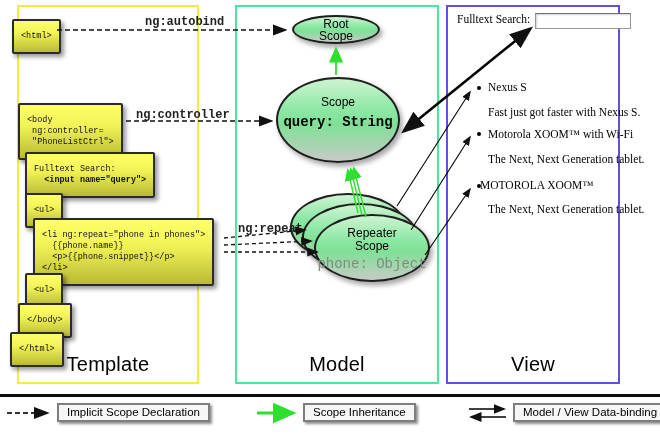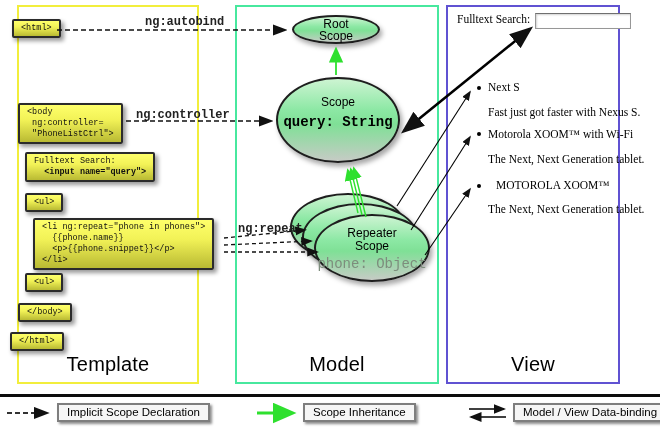--- a/index.html
+++ b/index.html
@@ -10,21 +10,21 @@
   .panel-template{left:17px;width:182px;border:2px solid #f2ee3c;}
   .panel-model{left:235px;width:204px;border:2px solid #47e89e;}
   .panel-view{left:446px;width:174px;border:2px solid #6052d2;}
   .panel-label{position:absolute;bottom:6px;left:0;right:0;text-align:center;
                font-size:20px;color:#000;letter-spacing:.2px;}
   
   .codebox{position:absolute;z-index:3;display:inline-block;
            background:linear-gradient(180deg,#feff6a 0%,#f2f257 40%,#b9ba33 100%);
            border:2px solid #2b2b2b;border-radius:2px;
            box-shadow:2.5px 3px 4px rgba(0,0,0,.40);
-           padding:2px 7px;}
+           padding:10px 7px;}
   .cl{font-family:"Liberation Mono","DejaVu Sans Mono",monospace;
       font-size:8.5px;line-height:11px;color:#111;white-space:pre;}
   .cl.b{font-weight:bold;}
   
   .nglabel{position:absolute;z-index:4;font-family:"Liberation Mono","DejaVu Sans Mono",monospace;
            font-weight:bold;font-size:12px;color:#222;white-space:pre;}
   
   .ellipse{position:absolute;z-index:3;border:2px solid #1e1e1e;border-radius:50%;
            background:linear-gradient(180deg,#cdf4d2 0%,#8ce8a4 38%,#7fe096 55%,#c6cbc5 100%);
            box-shadow:2.5px 3.5px 5px rgba(0,0,0,.35);
@@ -119,29 +119,29 @@
   <div class="ellipse" style="left:314px;top:214px;width:116px;height:68px;padding-top:11px">
     <div class="etitle">Repeater</div>
     <div class="etitle">Scope</div>
     <div class="eprop dim" style="margin-top:5px">phone: Object</div>
   </div>
 
   <span class="vtext" style="left:457px;top:13px">Fulltext Search:</span>
   <input class="searchbox" style="left: 535px; top: 13px;" type="text" value="">
 
   <span class="dot" style="left:477px;top:86px"></span>
-  <span class="vtext" style="left:488px;top:81px">Next S</span>
+  <span class="vtext" style="left:488px;top:81px">Nexus S</span>
   <span class="vtext" style="left:488px;top:106px">Fast just got faster with Nexus S.</span>
 
   <span class="dot" style="left:477px;top:132px"></span>
   <span class="vtext" style="left:488px;top:128px">Motorola XOOM™ with Wi-Fi</span>
   <span class="vtext" style="left:488px;top:153px">The Next, Next Generation tablet.</span>
 
   <span class="dot" style="left:477px;top:184px"></span>
-  <span class="vtext" style="left:496px;top:179px">MOTOROLA XOOM™</span>
+  <span class="vtext" style="left:480px;top:179px">MOTOROLA XOOM™</span>
   <span class="vtext" style="left:488px;top:203px">The Next, Next Generation tablet.</span>
 
   <div class="separator"></div>
 
   <div class="legendbox" style="left:303px;top:403px">Scope Inheritance</div>
   <div class="legendbox" style="left:57px;top:403px">Implicit Scope Declaration</div>
   <div class="legendbox" style="left:513px;top:403px">Model / View Data-binding</div>
 
   <svg class="arrowsvg" width="660" height="435" viewBox="0 0 660 435">
     <defs>

